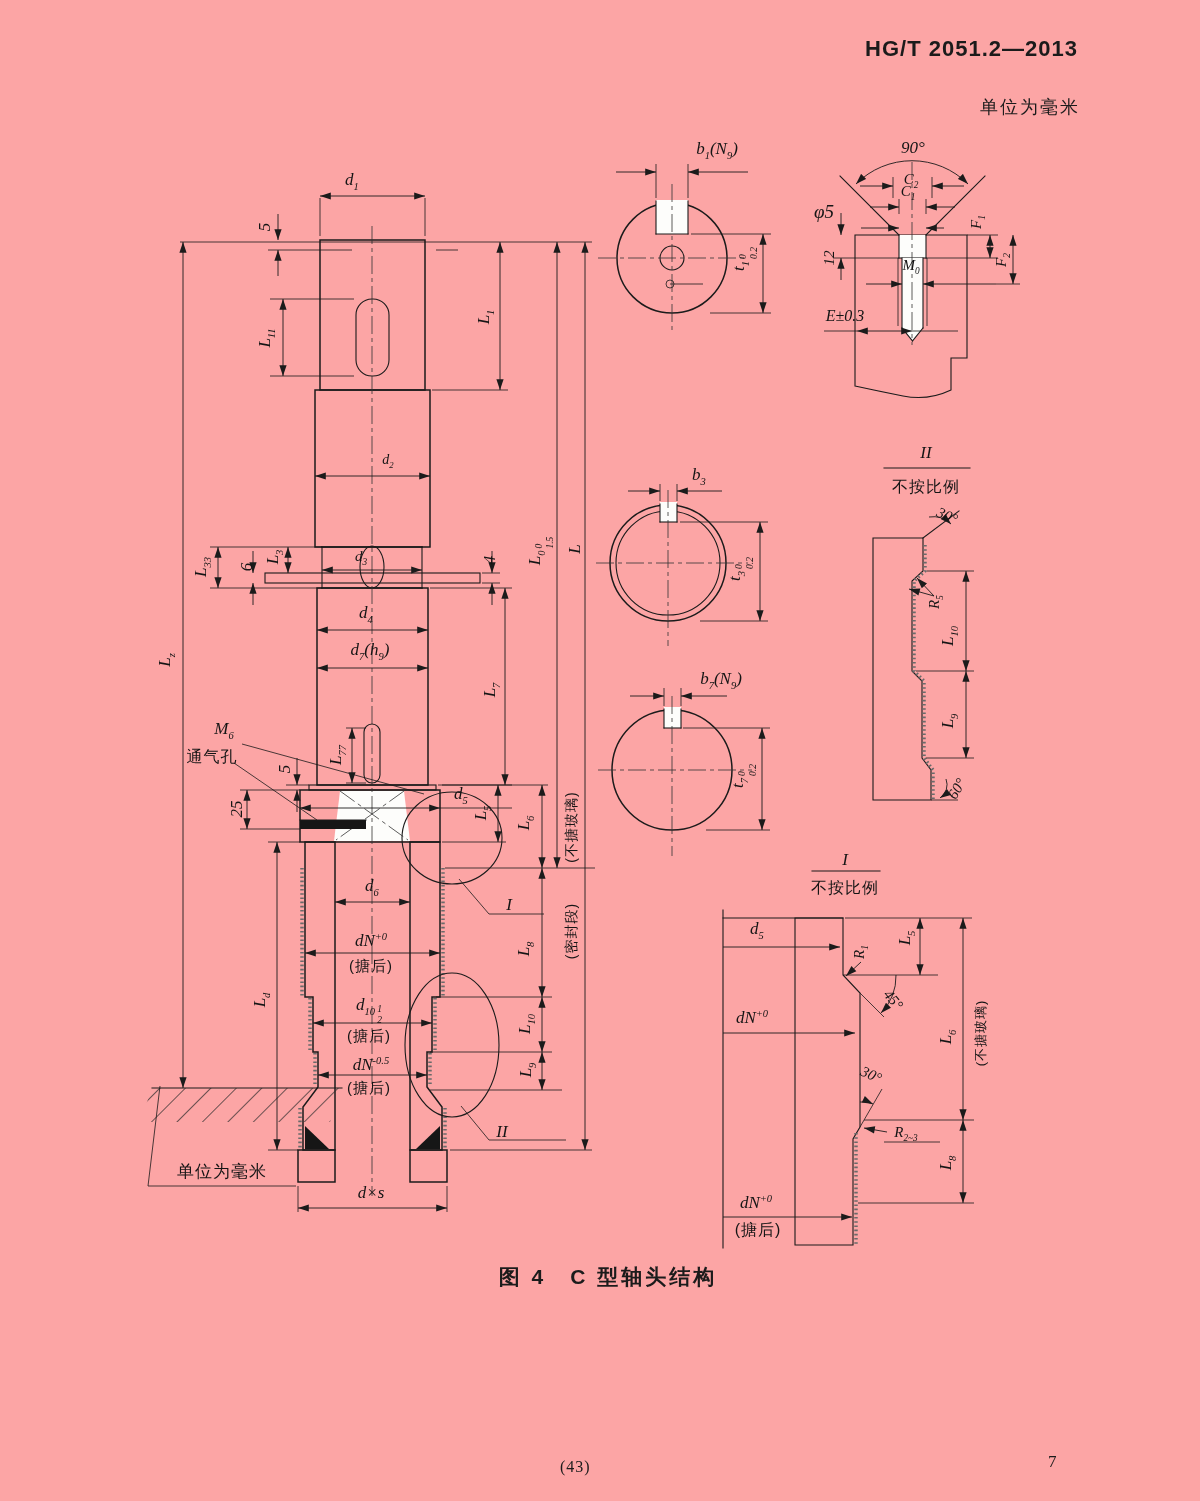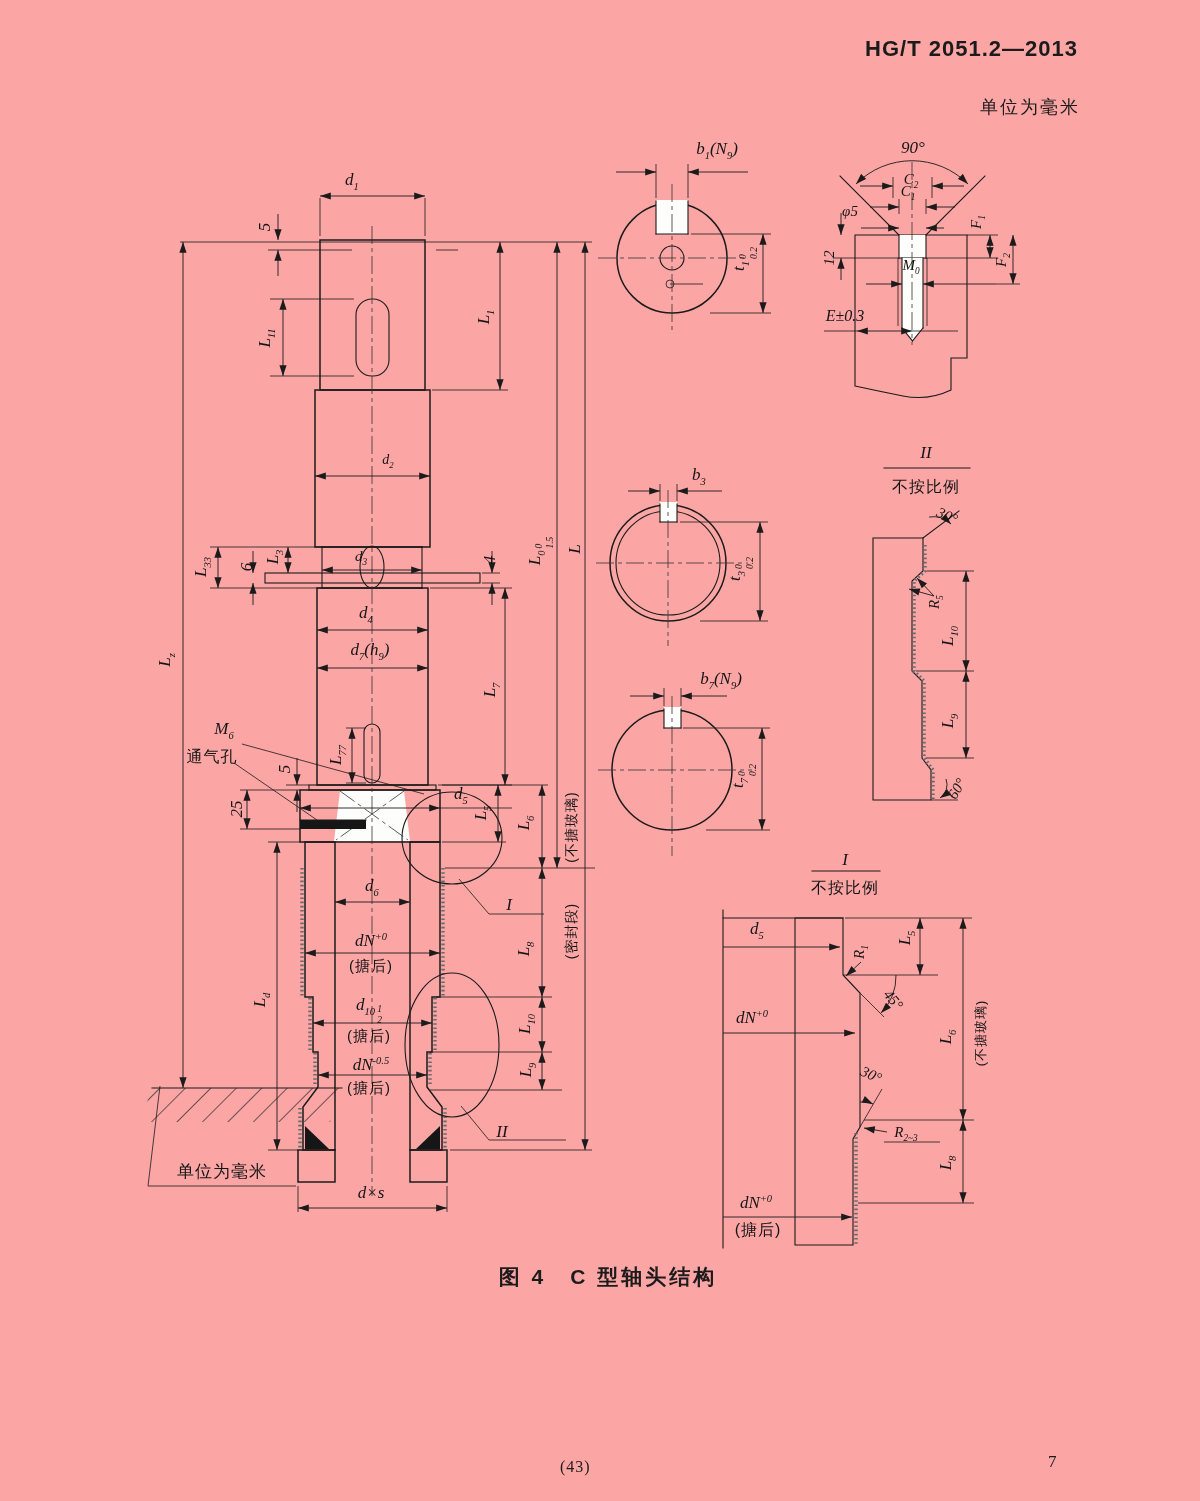--- a/index.html
+++ b/index.html
@@ -378,21 +378,21 @@
           <span>0.2</span>
         </span></div>
       <div class="lbl" style="left: 721px; top: 681px; font-size: 17px; transform: translate(-50%, -50%) rotate(0deg);"><span>b</span><sub>7</sub><span>(N</span><sub>9</sub><span>)</span></div>
       <div class="lbl" style="left: 744px; top: 776px; font-size: 17px; transform: translate(-50%, -50%) rotate(-90deg);"><span>t</span><sub>7</sub><span class="tol">
           <span>0</span>
           <span>0.2</span>
         </span></div>
       <div class="lbl" style="left: 913px; top: 147px; font-size: 17px; transform: translate(-50%, -50%) rotate(0deg);"><span>90°</span></div>
       <div class="lbl" style="left: 911px; top: 169px; font-size: 15px; transform: translate(-50%, -50%) rotate(0deg); margin-top: 12px;"><span>C</span><sub>2</sub></div>
       <div class="lbl" style="left: 908px; top: 193px; font-size: 15px; transform: translate(-50%, -50%) rotate(0deg);"><span>C</span><sub>1</sub></div>
-      <div class="lbl" style="left: 850px; top: 211px; font-size: 15px; transform: translate(-50%, -50%) rotate(0deg);"><span>φ5</span></div>
+      <div class="lbl" style="left: 824px; top: 211px; font-size: 19px; transform: translate(-50%, -50%) rotate(0deg);"><span>φ5</span></div>
       <div class="lbl" style="left: 829px; top: 258px; font-size: 15px; transform: translate(-50%, -50%) rotate(-90deg);"><span>12</span></div>
       <div class="lbl" style="left: 911px; top: 267px; font-size: 15px; transform: translate(-50%, -50%) rotate(0deg);"><span>M</span><sub>0</sub></div>
       <div class="lbl" style="left: 978px; top: 222px; font-size: 15px; transform: translate(-50%, -50%) rotate(-90deg);"><span>F</span><sub>1</sub></div>
       <div class="lbl" style="left: 1003px; top: 260px; font-size: 15px; transform: translate(-50%, -50%) rotate(-90deg);"><span>F</span><sub>2</sub></div>
       <div class="lbl" style="left: 845px; top: 316px; font-size: 16px; transform: translate(-50%, -50%) rotate(0deg);"><span>E±0.3</span></div>
       <div class="lbl" style="left: 926px; top: 452px; font-size: 17px; transform: translate(-50%, -50%) rotate(0deg);"><span>II</span></div>
       <div class="lbl cjk" style="left: 926px; top: 487px; font-size: 16px; transform: translate(-50%, -50%) rotate(0deg);"><span>不按比例</span></div>
       <div class="lbl" style="left: 947px; top: 516px; font-size: 15px; transform: translate(-50%, -50%) rotate(25deg);"><span>30°</span></div>
       <div class="lbl" style="left: 936px; top: 602px; font-size: 15px; transform: translate(-50%, -50%) rotate(-90deg);"><span>R</span><sub>5</sub></div>
       <div class="lbl" style="left: 950px; top: 636px; font-size: 17px; transform: translate(-50%, -50%) rotate(-90deg);"><span>L</span><sub>10</sub></div>

